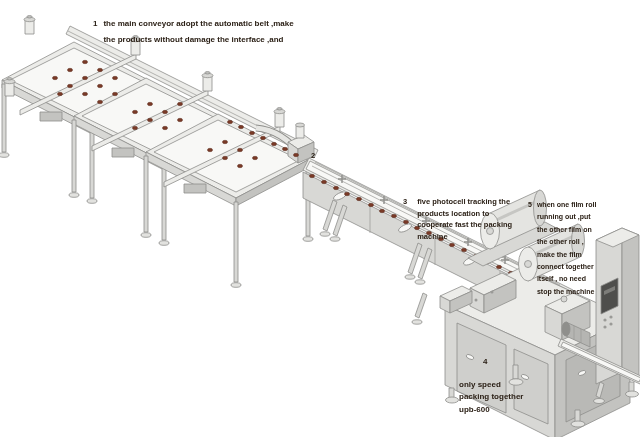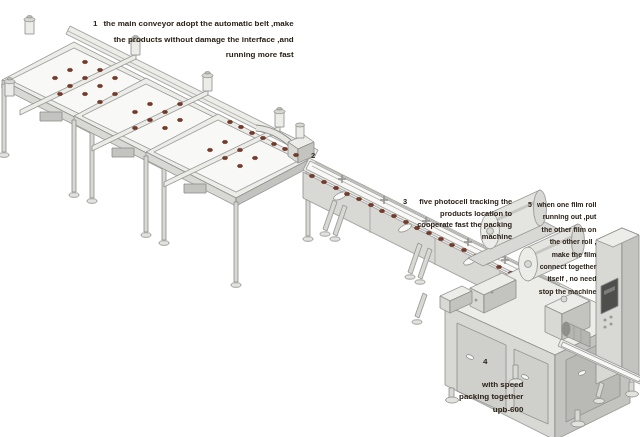--- a/index.html
+++ b/index.html
@@ -15,21 +15,21 @@
   .fd { fill:#c3c3c0; }
   .fw { fill:#f8f8f6; }
   .ff { fill:#e2e2df; }
   .thin { stroke:#9a9a97; stroke-width:.7; fill:none; }
   
   .anno {
     position:absolute; display:flex; gap:6px; color:#2b2016;
     font-weight:bold; z-index:5;
   }
   .anno .num { flex:none; }
-  .anno .lines span { display:block; white-space:nowrap;text-align:right; }
+  .anno .lines span { display:block; white-space:nowrap; }
   .a1 { left:93px;  top:16px;  font-size:8px;   line-height:15.5px; }
   .a2 { left:311px; top:150px; font-size:7.5px; line-height:11px; }
   .a3 { left:403px; top:196px; font-size:7.5px; line-height:11.5px; gap:10px; }
   .a5 { left:528px; top:199px; font-size:7px;   line-height:12.4px; gap:5px; }
   .a4 { left:459px; top:356px; font-size:8px;   line-height:12.5px; display:block; }
   .a4 .num { display:block; margin-left:24px; margin-bottom:10px; }
 </style>
 </head>
 <body>
 
@@ -295,21 +295,20 @@
       <ellipse class="ff s" cx="632" cy="394" rx="6.5" ry="3"></ellipse>
     </g>
   </g>
 </svg>
 
   <div class="anno a1">
     <span class="num">1</span>
     <span class="lines">
       <span>the main conveyor adopt the automatic belt ,make</span>
       <span>the products without damage the interface ,and</span>
-      <span>running more fast</span>
     </span>
   </div>
 
   <div class="anno a2">
     <span class="num">2</span>
     <span class="lines">
     </span>
   </div>
 
   <div class="anno a3">
@@ -318,21 +317,21 @@
       <span>five photocell tracking the</span>
       <span>products location to</span>
       <span>cooperate fast the packing</span>
       <span>machine</span>
     </span>
   </div>
 
   <div class="anno a4">
     <span class="num">4</span>
     <span class="lines">
-      <span>with speed</span>
+      <span>only speed</span>
       <span>packing together</span>
       <span>upb-600</span>
     </span>
   </div>
 
   <div class="anno a5">
     <span class="num">5</span>
     <span class="lines">
       <span>when one film roll</span>
       <span>running out ,put</span>

